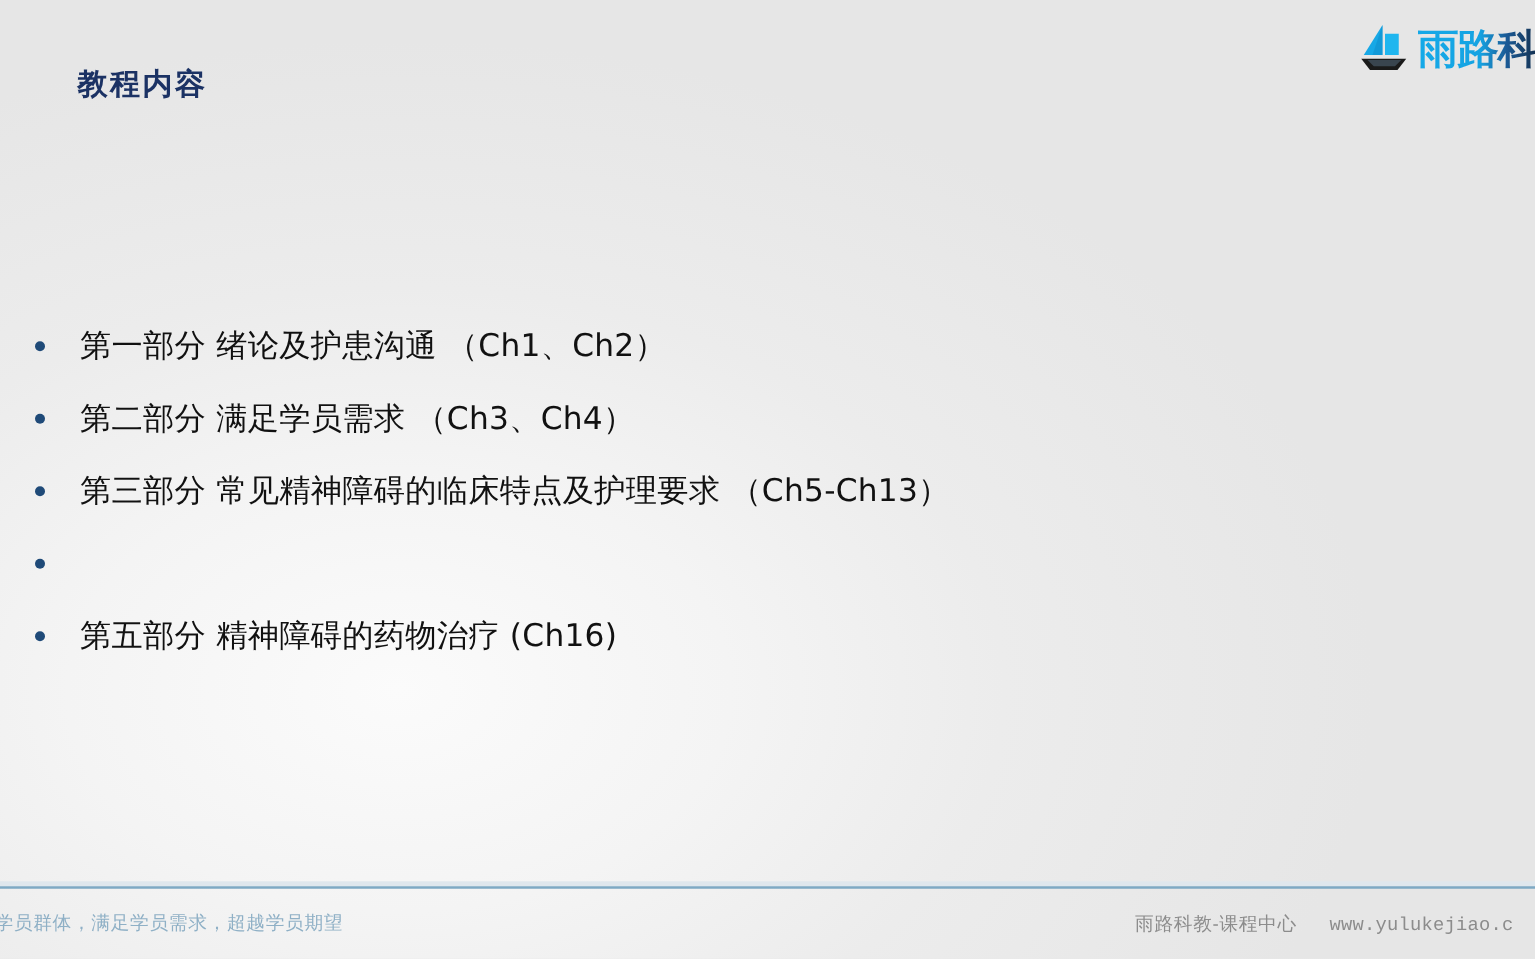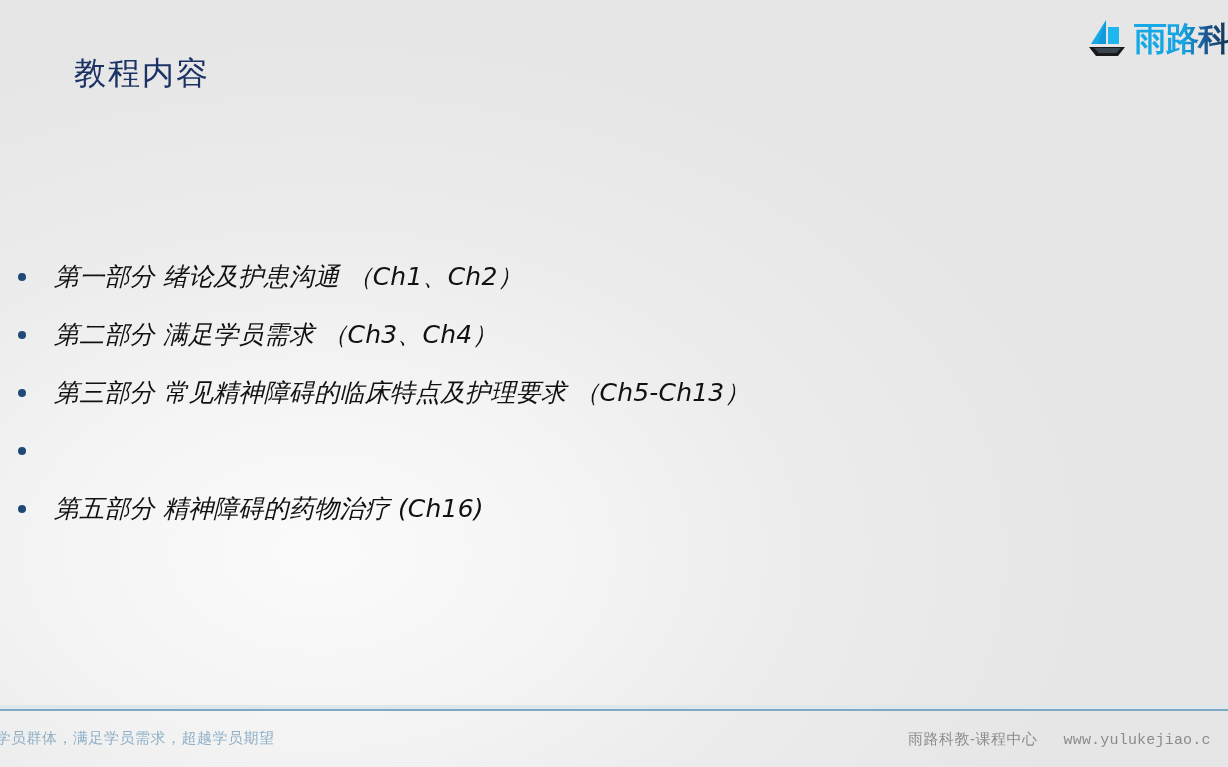--- a/index.html
+++ b/index.html
@@ -50,41 +50,40 @@
     white-space: nowrap;
     background: linear-gradient(90deg, #14a9e8 0%, #16a3e2 52%, #1b5a96 74%, #14304f 100%);
     -webkit-background-clip: text;
     background-clip: text;
     color: transparent;
   }
 
   
   .page-title {
     position: absolute;
-    left: 74px;
+    left: 62px;
     top: 54px;
     font-family: "Liberation Serif", "DejaVu Serif", serif;
-    font-weight: normal;
-    font-size: 32px;
+    font-weight: bold;
+    font-size: 24px;
     line-height: 1.2;
     color: #1b3264;
     letter-spacing: 2px;
     white-space: nowrap;
   }
 
   
   .bullet-list {
     position: absolute;
-    left: 0;
+    left: 10px;
     top: 248px;
     right: 0;
     margin: 0;
     padding: 0;
     list-style: none;
-    font-style: italic;
   }
   .bullet-item {
     position: relative;
     height: 58px;
     padding-left: 54px;
     display: flex;
     align-items: center;
     white-space: nowrap;
   }
   .bullet-dot {

